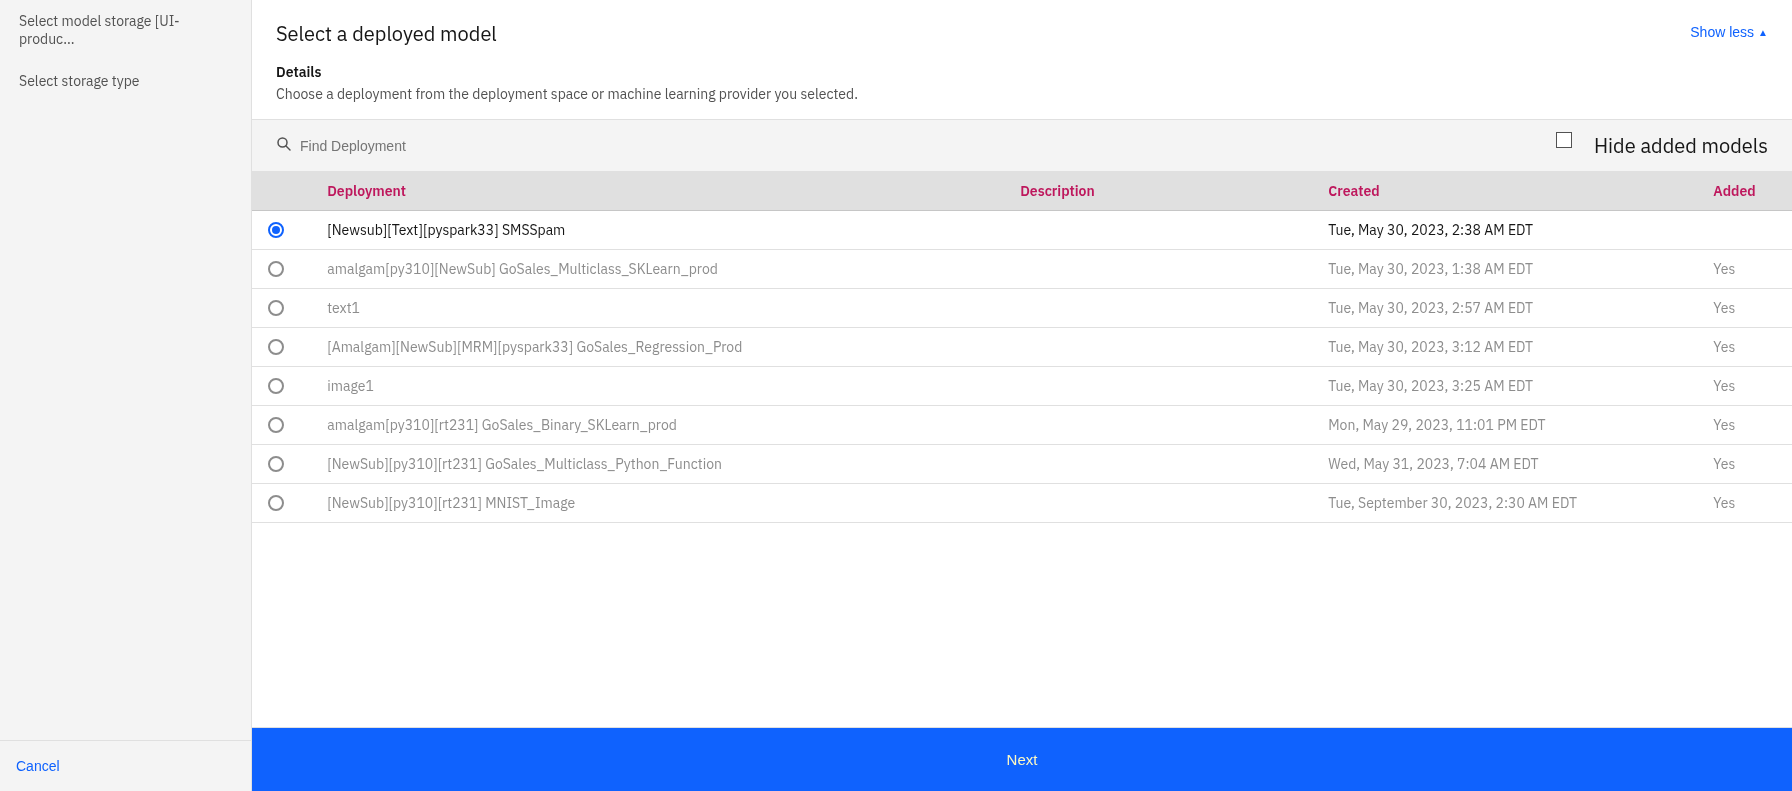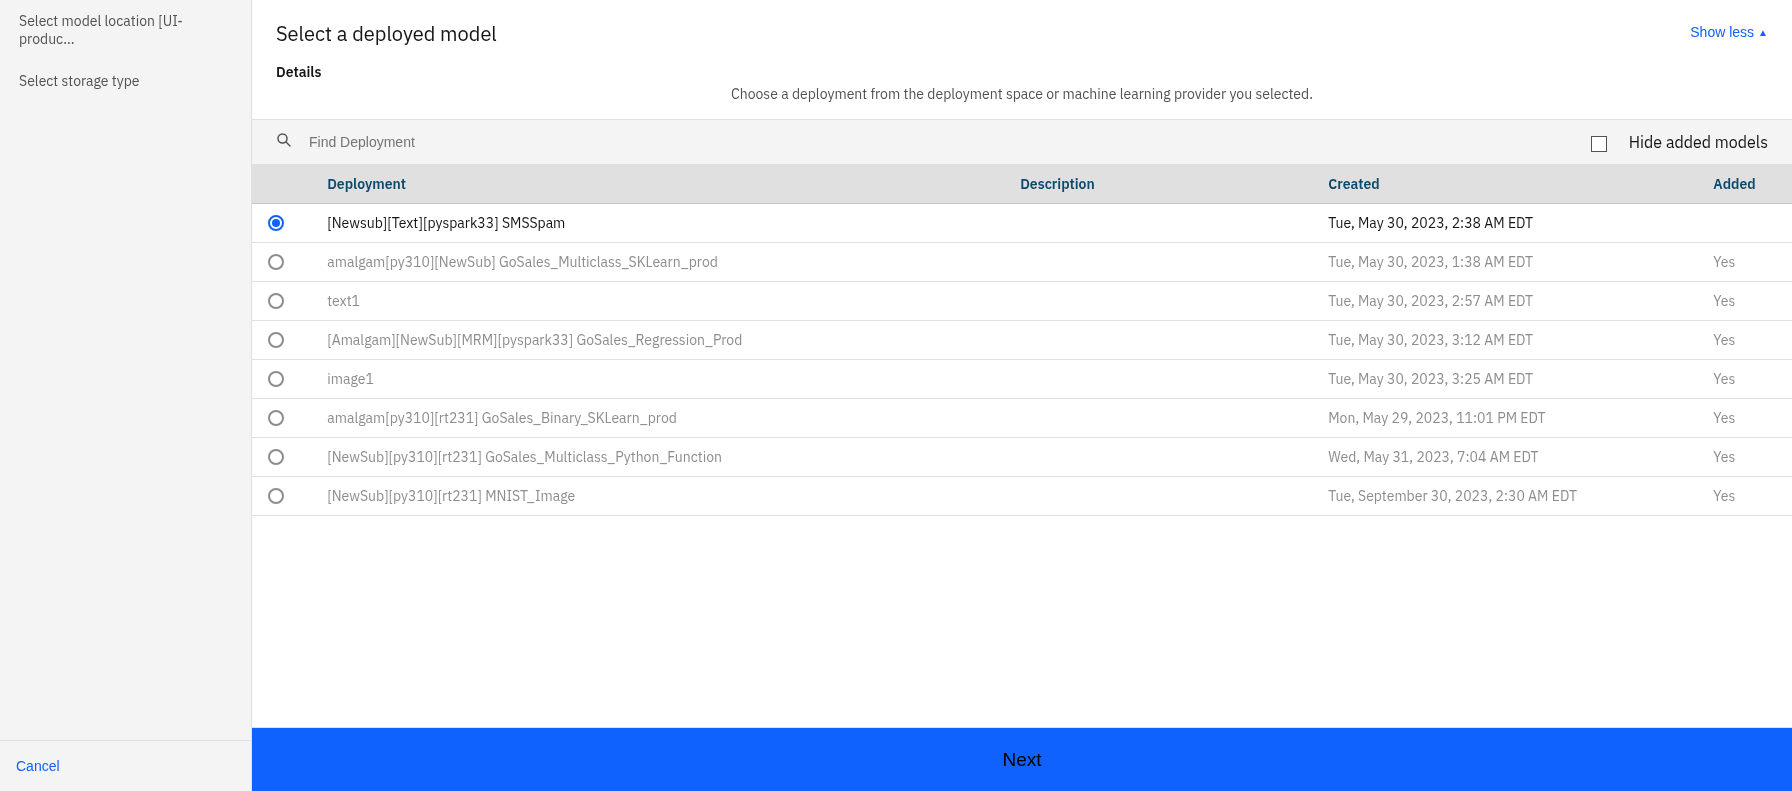--- a/index.html
+++ b/index.html
@@ -90,56 +90,55 @@
     }
     .details-label {
       font-weight: 600;
       font-size: 14px;
       color: #161616;
       margin-bottom: 4px;
     }
     .details-text {
       font-size: 14px;
       color: #525252;
-      text-align: center;
     }
 
     .table-toolbar {
       display: flex;
       align-items: center;
       justify-content: space-between;
       padding: 12px 24px;
       background: #f4f4f4;
       border-bottom: 1px solid #e0e0e0;
     }
 
     .search-container {
       display: flex;
       align-items: center;
-      gap: 17px;
+      gap: 8px;
       flex: 1;
     }
     .search-icon-wrap {
       color: #525252;
       font-size: 16px;
     }
     .search-input {
       background: none;
       border: none;
       outline: none;
       font-size: 14px;
       color: #525252;
       width: 200px;
     }
 
     .hide-added-container {
       display: flex;
-      align-items: flex-end;
+      align-items: flex-start;
       gap: 22px;
-      font-size: 16px;
+      font-size: 20px;
       color: #161616;
       cursor: pointer;
     }
     .checkbox {
       width: 16px;
       height: 16px;
       border: 1px solid #525252;
       background: #ffffff;
       cursor: pointer;
     }
@@ -154,21 +153,21 @@
       border-collapse: collapse;
     }
     thead tr {
       background: #e0e0e0;
     }
     thead th {
       text-align: left;
       padding: 10px 16px;
       font-size: 14px;
       font-weight: 600;
-      color: #0c4a6e;
+      color: #be185d;
       border-bottom: 1px solid #c6c6c6;
     }
     thead th:first-child {
       width: 50px;
     }
     thead th:nth-child(2) {
       width: 45%;
     }
     thead th:nth-child(3) {
       width: 20%;
@@ -236,35 +235,35 @@
       border: none;
       font-size: 15px;
       cursor: pointer;
       display: flex;
       align-items: center;
       justify-content: center;
     }
     .next-btn {
       flex: 1;
       background: #0f62fe;
-      color: #000000;
+      color: #fef9c3;
       border: none;
-      font-size: 19px;
+      font-size: 15px;
       cursor: pointer;
       display: flex;
       align-items: center;
       justify-content: center;
     }
   </style>
 </head>
 <body>
 
 <div class="sidebar">
   <div id="sidebar-items-container">
-      <div class="sidebar-item inactive">Select model location [UI-produc...</div>
+      <div class="sidebar-item inactive">Select model storage [UI-produc...</div>
       <div class="sidebar-item inactive">Select storage type</div>
     </div>
   <div class="sidebar-footer">
     <button class="cancel-btn">Cancel</button>
   </div>
 </div>
 
 <div class="main">
   <div class="main-header">
     <h1 class="page-title">Select a deployed model</h1>

